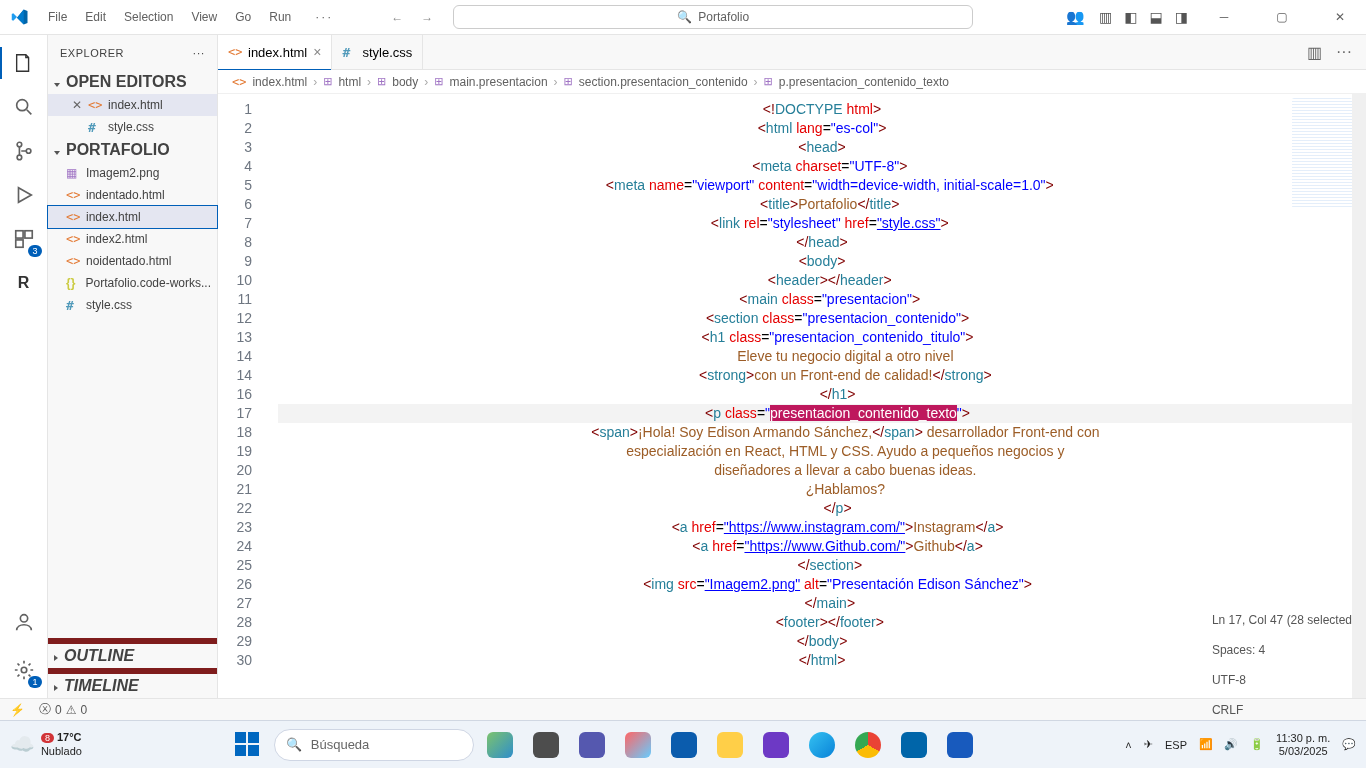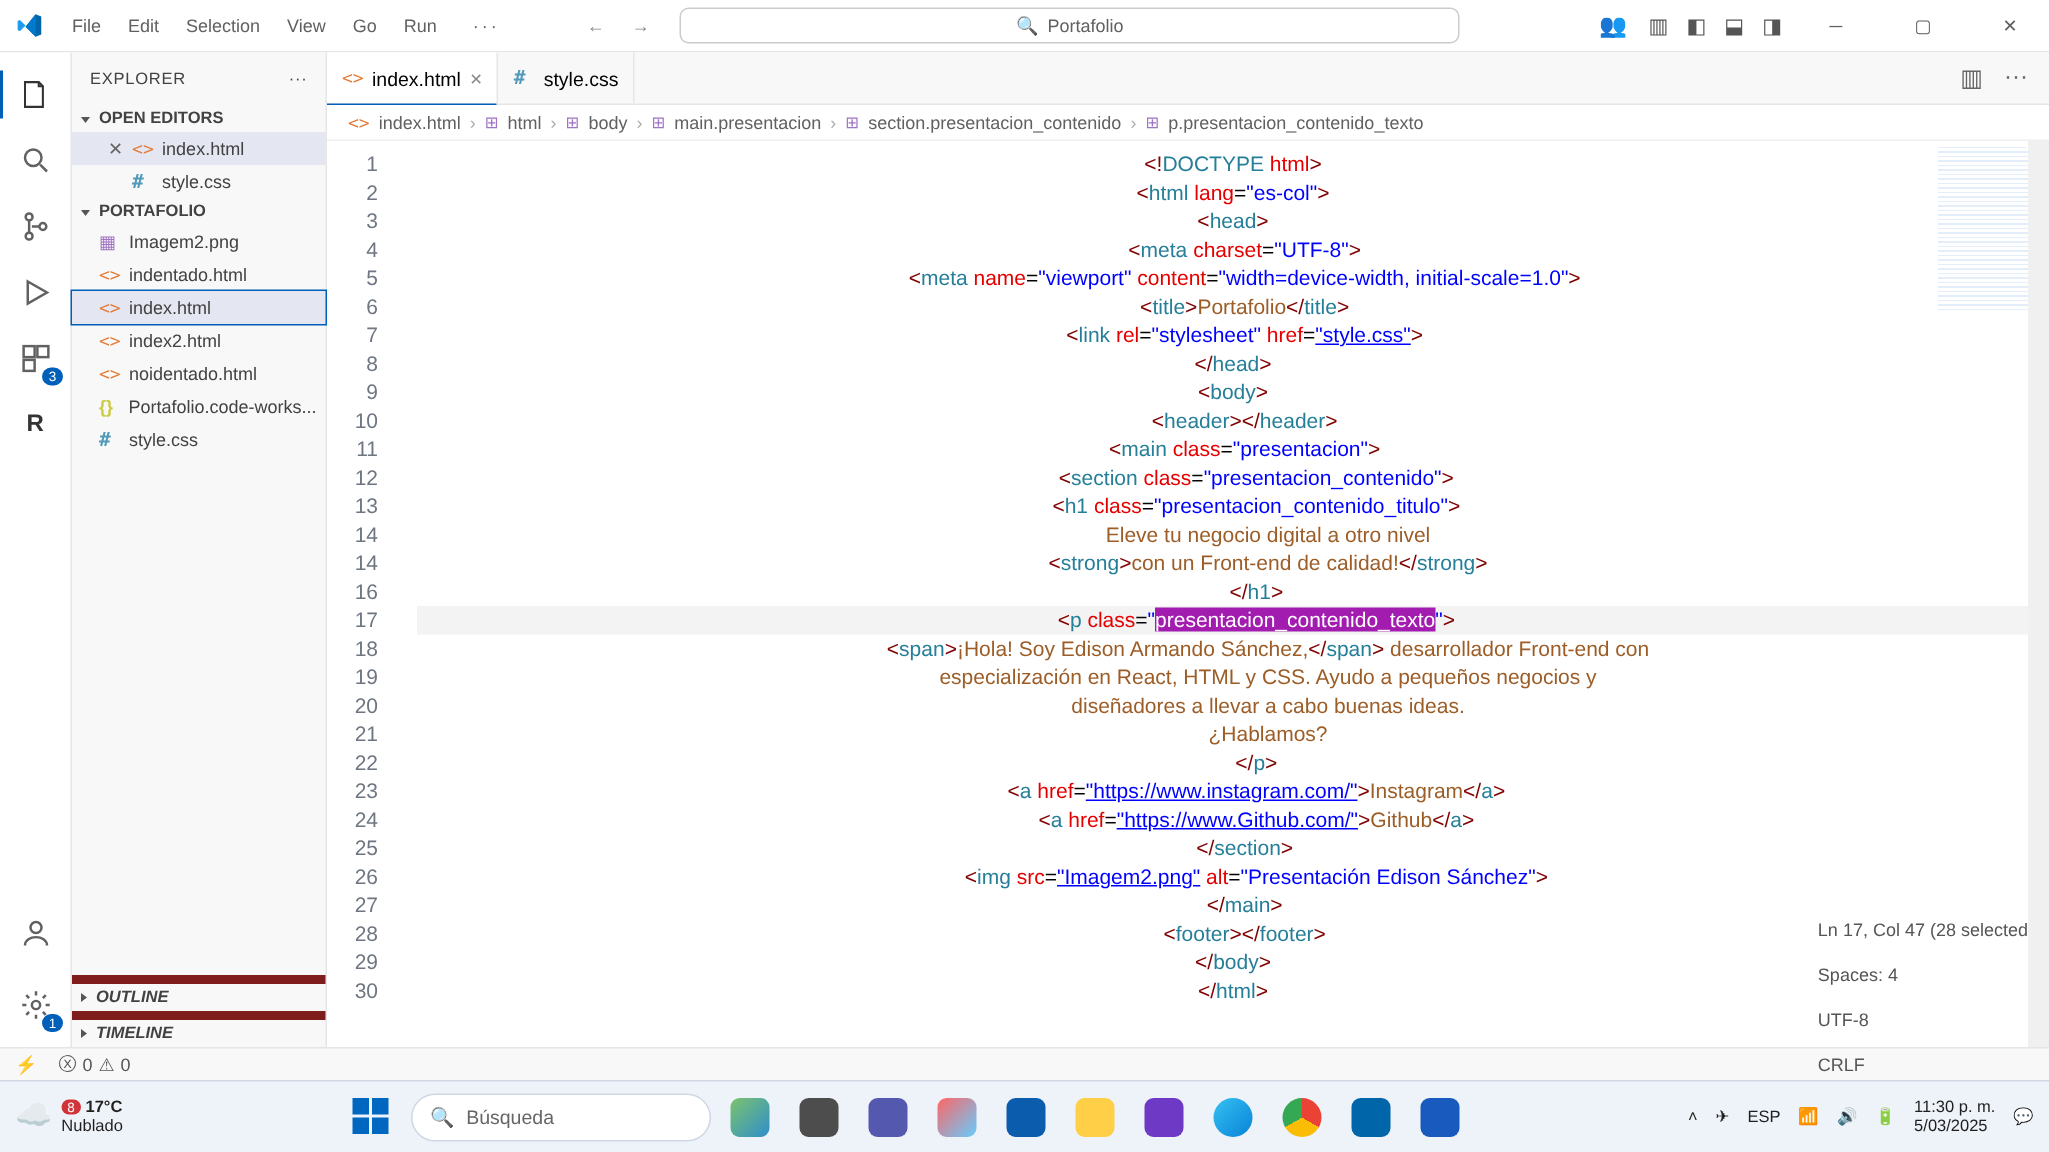--- a/index.html
+++ b/index.html
@@ -25,21 +25,21 @@
 .actbar { width: 48px; background: #fff; border-right: 1px solid #e5e5e5; display: flex; flex-direction: column; align-items: center; padding-top: 6px; }
 .actbar .ab-item { width: 48px; height: 44px; display: flex; justify-content: center; align-items: center; position: relative; color: #616161; }
 .actbar .ab-item.active { color: #333; }
 .actbar .ab-item.active::before { content: ""; position: absolute; left: 0; top: 6px; bottom: 6px; width: 2px; background: #005fb8; }
 .ab-badge { position: absolute; bottom: 4px; right: 6px; background: #005fb8; color: #fff; border-radius: 8px; font-size: 9px; padding: 0 4px; line-height: 12px; }
 .actbar-bottom { margin-top: auto; margin-bottom: 6px; display: flex; flex-direction: column; align-items: center; gap: 4px; }
 
 
 .sidebar { width: 170px; background: #f8f8f8; border-right: 1px solid #e5e5e5; display: flex; flex-direction: column; font-size: 12px; color: #424242; }
 .sb-header { height: 35px; display: flex; align-items: center; justify-content: space-between; padding: 0 12px; font-size: 11px; letter-spacing: 0.5px; text-align: right; }
-.sb-section-hdr { display: flex; align-items: center; gap: 4px; padding: 3px 6px; font-size: 11px; font-weight: 600; cursor: pointer; }
+.sb-section-hdr { display: flex; align-items: center; gap: 4px; padding: 3px 6px; font-size: 16px; font-weight: 600; cursor: pointer; }
 .sb-item { display: flex; align-items: center; gap: 6px; padding: 2px 6px 2px 20px; height: 22px; cursor: pointer; white-space: nowrap; overflow: hidden; text-overflow: ellipsis; }
 .sb-item.openeditor { padding-left: 24px; }
 .sb-item.listed { padding-left: 18px; }
 .sb-item.active { background: #e4e6f1; outline: 1px solid #005fb8; }
 .sb-item.selected { background: #e4e6f1; }
 .sb-collapsed { border-top: 6px solid #7f1d1d; font-style: italic; }
 .chev::before { content: ""; display: inline-block; width: 0; height: 0; border-left: 4px solid #555; border-top: 3px solid transparent; border-bottom: 3px solid transparent; margin-right: 2px; }
 .chev.down::before { border-left: 3px solid transparent; border-right: 3px solid transparent; border-top: 4px solid #555; border-bottom: none; }
 .fi-html { color: #e37933; font-family: monospace; font-size: 12px; width: 14px; }
 .fi-css  { color: #519aba; font-family: monospace; font-size: 13px; font-weight: 700; width: 14px; }
@@ -67,37 +67,37 @@
 .scrollbar-v { position: absolute; right: 0; top: 0; bottom: 0; width: 14px; background: #f0f0f0; }
 
 
 .tk-br   { color: #800000; }             
 .tk-tag  { color: #267f99; }             
 .tk-attr { color: #e50000; }             
 .tk-op   { color: #000; }                
 .tk-str  { color: #0000ff; }             
 .tk-txt  { color: #9c5d27; }
 .tk-link { text-decoration: underline; }
-.sel     { background: #a21caf; color: #fff !important; }
+.sel     { background: #be185d; color: #fff !important; }
 .line-active { background: #f3f3f3; width: 100%; display: inline-block; }
 
 
 .statusbar { height: 22px; background: #f8f8f8; border-top: 1px solid #e5e5e5; display: flex; align-items: center; font-size: 12px; color: #555; padding: 0 10px; gap: 14px; }
 .statusbar .right { margin-left: auto; display: flex; gap: 16px; flex-direction: column; }
 .err-warn { display: flex; align-items: center; gap: 4px; }
 
 
 .taskbar { height: 48px; background: #eef3f9; border-top: 1px solid #d0d7e2; display: flex; align-items: center; padding: 0 10px; gap: 8px; }
 .tb-weather { display: flex; align-items: center; gap: 6px; color: #1f1f1f; font-size: 11px; line-height: 13px; }
 .tb-winicons { margin-left: auto; margin-right: 0; flex: 1; display: flex; justify-content: center; gap: 6px; align-items: center; }
 .tb-btn { width: 40px; height: 40px; display: flex; align-items: center; justify-content: center; border-radius: 6px; }
 .tb-btn div { width: 26px; height: 26px; border-radius: 6px; }
 .tb-searchbox { width: 200px; height: 32px; background: #fff; border: 1px solid #cfd6e4; border-radius: 18px; display: flex; align-items: center; gap: 8px; padding: 0 12px; color: #666; font-size: 13px; }
 .tray { display: flex; align-items: center; gap: 12px; font-size: 11px; color: #1f1f1f; }
-.clock { text-align: left; line-height: 13px; }
+.clock { text-align: center; line-height: 13px; }
 .winlogo { display: grid; grid-template-columns: 11px 11px; grid-template-rows: 11px 11px; gap: 2px; }
 .winlogo span { background: #0067c0; }
 </style>
 </head>
 <body>
 
 <div class="titlebar">
   <div class="tb-logo">
     <svg viewBox="0 0 24 24">
         <path fill="#0065A9" d="M17 2l5 2v16l-5 2-9-9 9-11z"></path>

